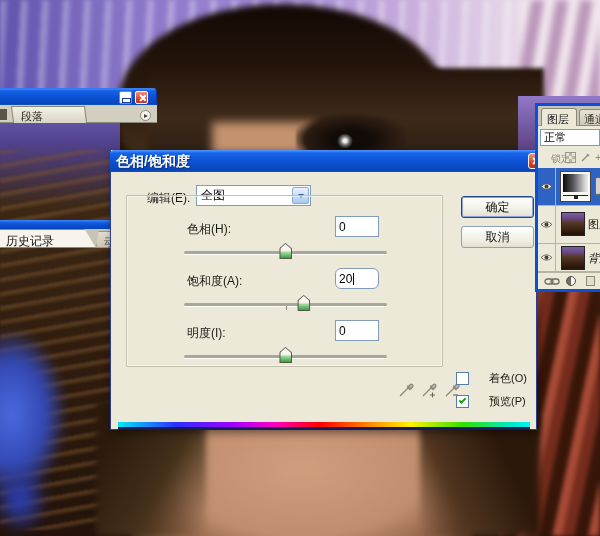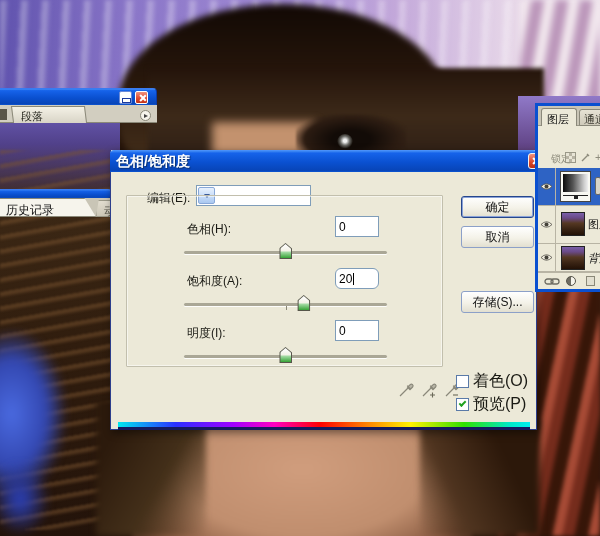--- a/index.html
+++ b/index.html
@@ -72,21 +72,21 @@
   .para-tab{position:absolute;left:12px;top:1px;width:74px;height:17px;
     background:linear-gradient(180deg,#f4f1e6,#d8d4c6);border:1px solid #8a8878;border-bottom:none;
     transform:skewX(7deg);}
   .para-tab span{display:block;transform:skewX(-7deg);font-size:11px;color:#2a2a22;padding:2px 0 0 8px;}
   .round-menu-btn{position:absolute;left:140px;top:22px;width:11px;height:11px;border-radius:50%;
     background:#f6f4ec;border:1px solid #8a8878;}
   .round-menu-btn::after{content:"";position:absolute;left:3px;top:2.5px;width:0;height:0;
     border-left:4px solid #444;border-top:2.5px solid transparent;border-bottom:2.5px solid transparent;}
 
   
-  .hist-palette{left:0;top:189px;width:118px;height:16px;z-index:6;}
+  .hist-palette{left:0;top:220px;width:118px;height:16px;z-index:6;}
   .hist-strip{position:absolute;left:0;top:0;width:112px;height:9px;border-radius:0 4px 4px 0;
     border-top:1px solid #3a7af0;}
   .hist-tabs{position:absolute;left:0;top:9px;width:118px;height:19px;background:#c9c5b6;}
   .hist-tab1{position:absolute;left:0;top:0;width:96px;height:19px;background:#f6f4ec;
     border:1px solid #8a8878;border-left:none;clip-path:polygon(0 0,88% 0,100% 100%,0 100%);
     font-size:12px;color:#111;padding:3px 0 0 6px;}
   .hist-tab2{position:absolute;left:96px;top:2px;width:34px;height:17px;
     background:linear-gradient(180deg,#e2ddcf,#cbc6b6);border:1px solid #9a9888;
     clip-path:polygon(8% 0,88% 0,100% 100%,0 100%);font-size:12px;color:#5c5a4e;padding:2px 0 0 7px;}
 
@@ -122,21 +122,21 @@
     clip-path:polygon(50% 0,100% 34%,100% 100%,0 100%,0 34%);}
   .dlg-btn{position:absolute;left:350px;width:73px;height:22px;}
   .dlg-btn.default{border:1px solid #26468c;box-shadow:0 0 0 1px #8aa2d8 inset;}
   .dropper{position:absolute;top:231px;width:17px;height:17px;}
   .dropper svg{display:block;}
   .checkrow{position:absolute;left:345px;display:flex;align-items:center;}
   .checkbox{width:13px;height:13px;background:#fff;border:1px solid #5a7aa8;position:relative;}
   .checkbox .checkmark{display:none;position:absolute;left:2px;top:2.4px;width:7px;height:4px;
     border-left:2px solid #1fa11f;border-bottom:2px solid #1fa11f;transform:rotate(-45deg);}
   .checkbox.checked .checkmark{display:block;}
-  .checklabel{font-size:16px;color:#1a1a14;margin-left:4px;}
+  .checklabel{font-size:11px;color:#1a1a14;margin-left:20px;}
   .spectrum{position:absolute;left:7px;top:272px;width:412px;height:5px;
     background:linear-gradient(90deg,#00e8f0 0%,#2a30ff 14%,#a000ff 28%,#ff00c0 38%,#ff0000 49%,#ff8800 61%,#fff200 71%,#30e000 84%,#00e8c8 95%,#00f0f0 100%);}
   .spectrum2{position:absolute;left:7px;top:277px;width:412px;height:3px;background:#141a5e;}
 
   
   .layers-palette{left:535px;top:103px;width:65px;height:189px;z-index:30;
     border:3px solid #0a50d0;border-right:none;background:#ece9d8;overflow:hidden;}
   .lp-tabs{position:absolute;left:0;top:0;width:62px;height:20px;background:#c9c5b6;
     border-bottom:1px solid #9a9888;}
   .lp-tab1{position:absolute;left:3px;top:2px;width:36px;height:18px;background:#ece9d8;
@@ -229,20 +229,21 @@
   <div class="ph dialog">
     <div class="dlg-titlebar xp-titlebar">
       <span class="dlg-title">色相/饱和度</span>
     </div>
     <div class="dlg-close">
         <div class="xmark" style="left:3px;top:4px;"></div>
       </div>
 
     <span class="dlg-label" style="left:36px;top:40px;">编辑(E):</span>
     <div class="selectbox">
+      <span class="val">全图</span>
       <div class="dd-arrow"></div>
     </div>
     <div class="groupbox"></div>
 
     <span class="dlg-label" style="left:76px;top:71px;">色相(H):</span>
     <div class="textbox fieldbox" style="top:66px;">
       <span>0</span>
     </div>
     <div class="track" style="top:101px;">
       <div class="tick"></div>
@@ -272,21 +273,20 @@
     <div class="track" style="top:205px;">
       <div class="tick"></div>
       <div class="thumb" style="left: 50%;">
         <div class="outer"></div>
         <div class="inner"></div>
       </div>
     </div>
 
     <button class="xp-btn dlg-btn" style="top:76px;">取消</button>
     <button class="xp-btn dlg-btn default" style="top:46px;">确定</button>
-    <button class="xp-btn dlg-btn" style="top:141px;">存储(S)...</button>
 
     <div class="dropper" style="left:287px;">
       <svg width="17" height="17" viewBox="0 0 17 17">
           <path d="M2 15 L10 7 M9.2 4.6 L12.4 7.8 M9.6 6.2 l2.6-2.6 a1.7 1.7 0 0 1 2.4 2.4 l-2.6 2.6 z" stroke="#8a887a" stroke-width="1.2" fill="#b8b5a6"></path>
         </svg>
     </div>
     <div class="dropper" style="left:310px;">
       <svg width="17" height="17" viewBox="0 0 17 17">
           <path d="M2 15 L10 7 M9.2 4.6 L12.4 7.8 M9.6 6.2 l2.6-2.6 a1.7 1.7 0 0 1 2.4 2.4 l-2.6 2.6 z" stroke="#8a887a" stroke-width="1.2" fill="#b8b5a6"></path>
           <path d="M9 14 h5 M11.5 11.5 v5" stroke="#6a6858" stroke-width="1.1"></path>
@@ -311,20 +311,25 @@
     </div>
 
     <div class="spectrum"></div>
     <div class="spectrum2"></div>
   </div>
 
   <div class="ph layers-palette">
     <div class="lp-tabs">
       <div class="lp-tab1">图层</div>
       <div class="lp-tab2">通道</div>
+    </div>
+    <div class="lp-blend">
+      <div class="textbox lp-blendbox" style="font-size:11px;">
+        <span>正常</span>
+      </div>
     </div>
     <div class="lp-lock">
       <span class="locktext">锁定:</span>
       <div class="lock-ico lock-checker"></div>
       <div class="lock-ico lock-brush">
         <svg width="11" height="11" viewBox="0 0 11 11">
             <path d="M2 9 L8 3 M7 2 l2 2" stroke="#8e8c7c" stroke-width="1.4" fill="none"></path>
           </svg>
       </div>
       <div class="lock-ico lock-plus">+</div>

